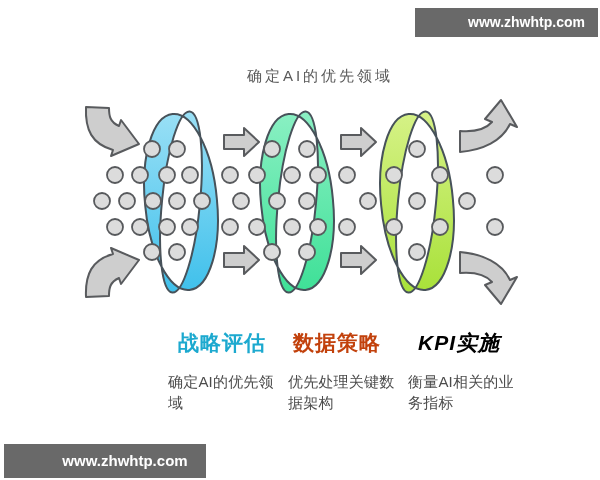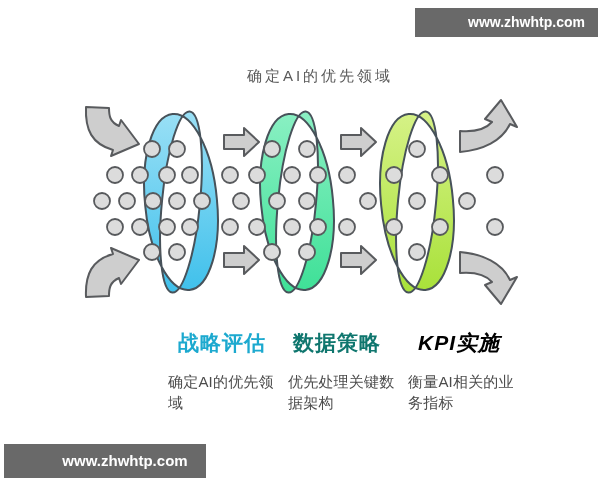--- a/index.html
+++ b/index.html
@@ -94,20 +94,20 @@
       <circle cx="417" cy="252" r="8" fill="#dcdcdc" stroke="#57595c" stroke-width="1.8"></circle>
     </svg>
 
   <div class="abs title" style="color: rgb(89, 89, 89);">确定AI的优先领域</div>
 
   <div class="abs wm wm-top" style="background: rgb(105, 105, 105);">www.zhwhtp.com</div>
 
   <div class="abs wm wm-bottom" style="background: rgb(105, 105, 105);">www.zhwhtp.com</div>
 
   <div class="abs stage-label lbl-0" style="color: rgb(28, 169, 207);">战略评估</div>
-  <div class="abs stage-label lbl-1" style="color: #0f766e;">数据策略</div>
+  <div class="abs stage-label lbl-1" style="color: #c2410c;">数据策略</div>
   <div class="abs stage-label lbl-2" style="color: #000000; font-style: italic;">KPI实施</div>
 
   <div class="abs stage-desc desc-0" style="color: rgb(76, 76, 76);">确定AI的优先领域</div>
   <div class="abs stage-desc desc-1" style="color: rgb(76, 76, 76);">优先处理关键数据架构</div>
   <div class="abs stage-desc desc-2" style="color: rgb(76, 76, 76);">衡量AI相关的业务指标</div>
 
 </div>
 
 </body></html>

